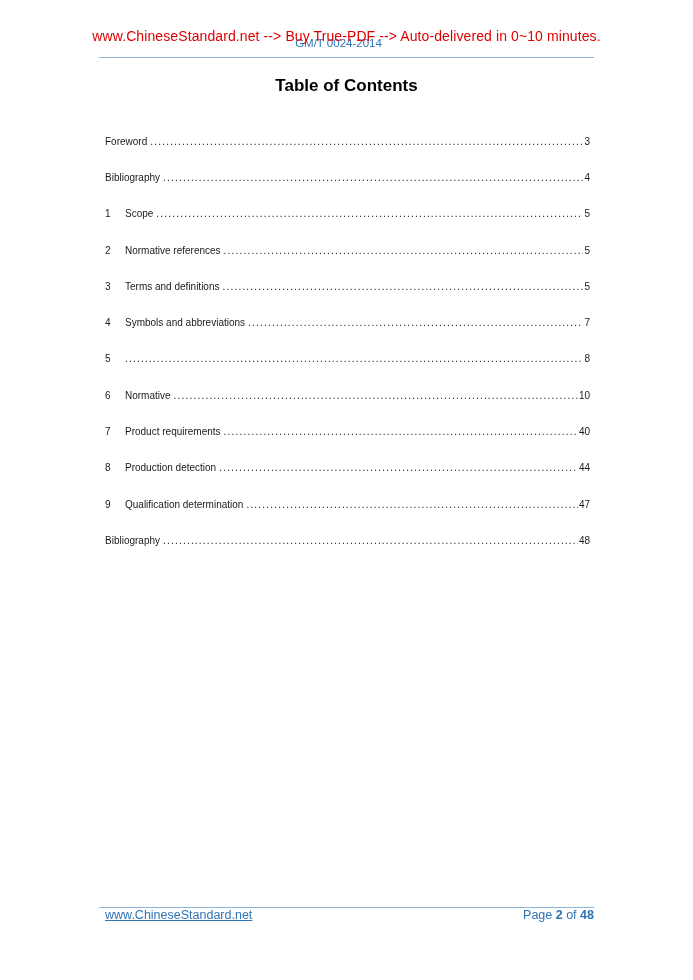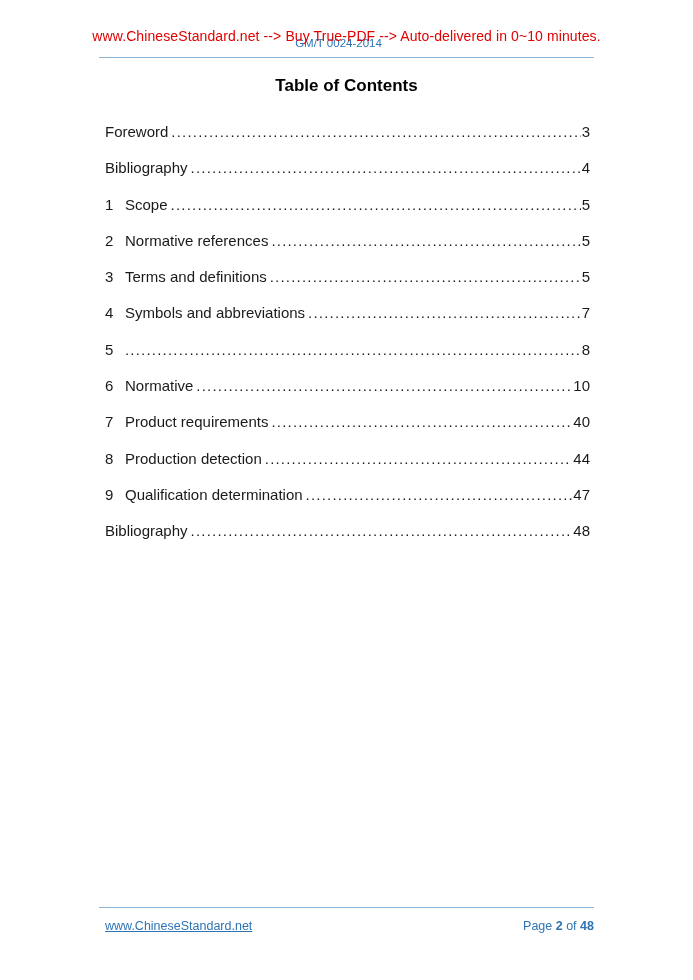--- a/index.html
+++ b/index.html
@@ -49,21 +49,22 @@
     font-weight:bold;
     color:#000000;
   }
   
   .toc{
     margin:27px 103px 0 105px;
   }
   .toc-row{
     height:36.3px;
     display:flex;
-    font-size:15px;
+    align-items:center;
+    font-size:10px;
     color:var(--text);
     white-space:nowrap;
   }
   .toc-num{
     width:20px;
     flex:0 0 20px;
   }
   .toc-label{
     flex:0 0 auto;
     padding-right:3px;
@@ -77,21 +78,20 @@
   .toc-page{
     flex:0 0 auto;
     text-align:right;
     padding-left:1px;
   }
   
   .footer{
     position:absolute;
     left:99px;right:99px;top:907px;
     border-top:1px solid var(--rule);
-    padding-top:11px;
     display:flex;
     justify-content:space-between;
     align-items:baseline;
     font-size:12.5px;
     color:var(--blue);
   }
   .footer-link{
     margin-left:6px;
     color:var(--blue);
     text-decoration:underline;

